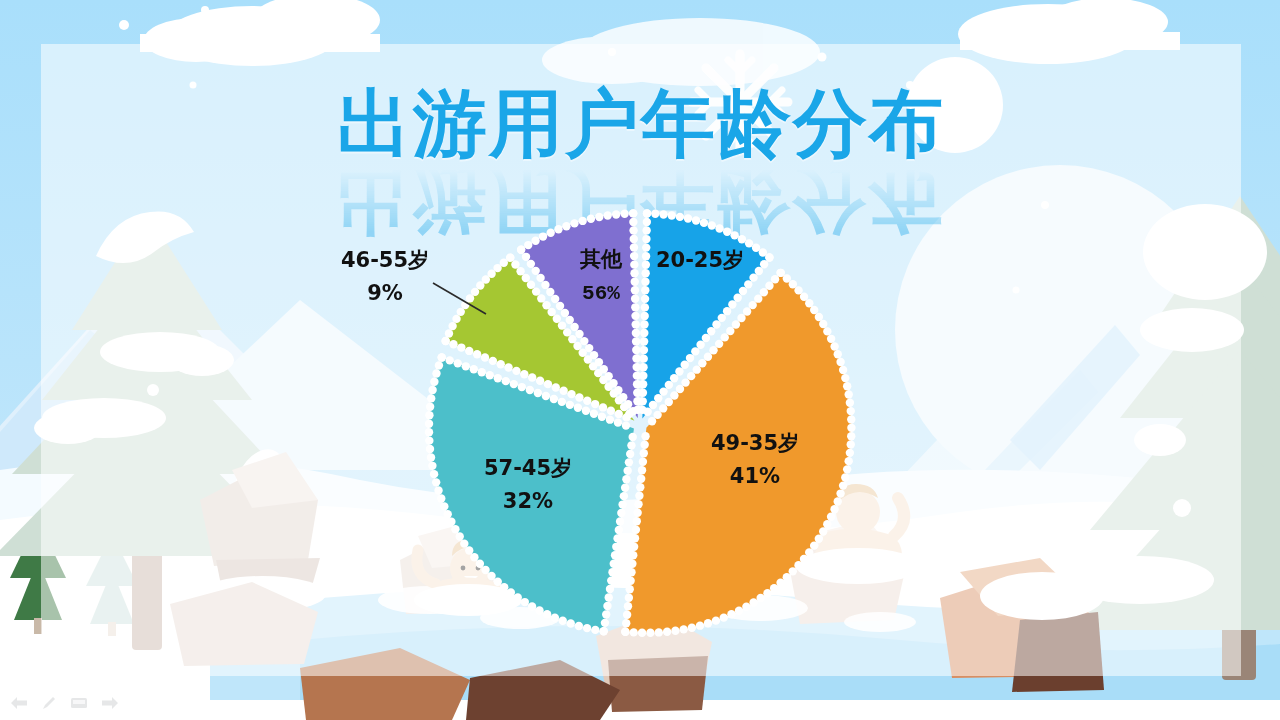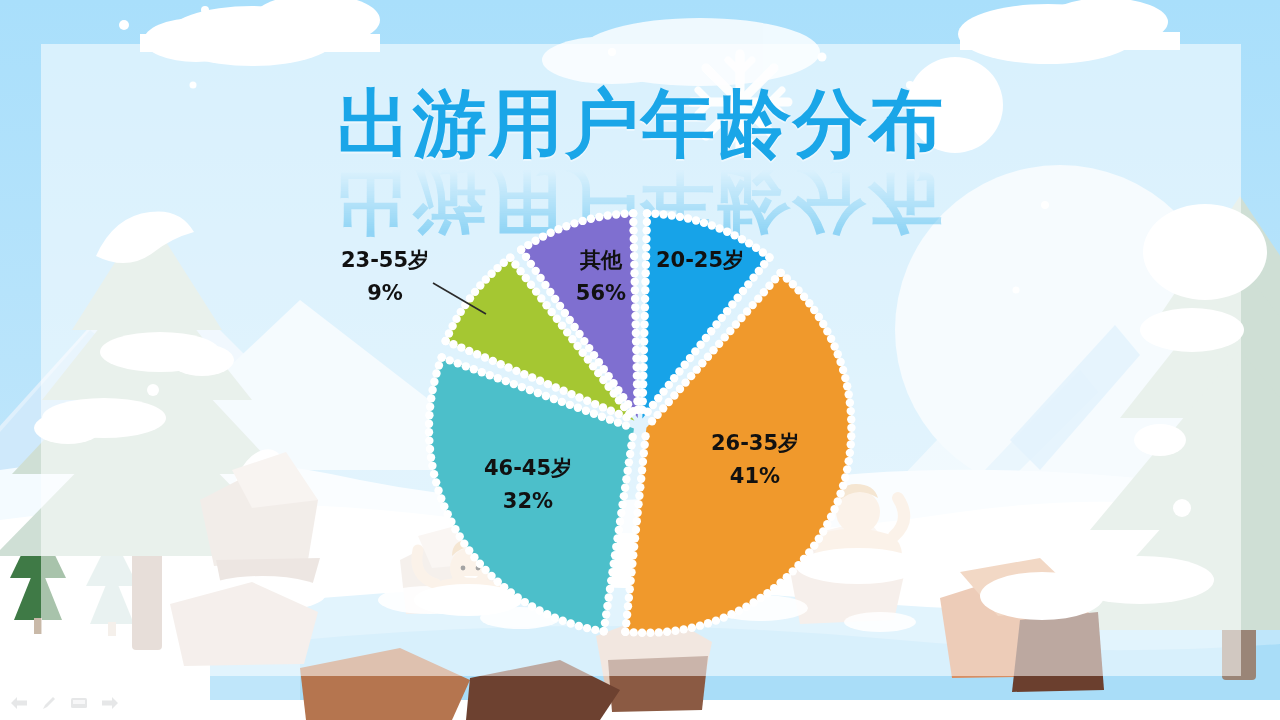--- a/index.html
+++ b/index.html
@@ -668,24 +668,24 @@
           <circle cx="633.57" cy="230.47" r="4.2"></circle>
           <circle cx="633.38" cy="221.93" r="4.2"></circle>
           <circle cx="633.19" cy="213.40" r="4.2"></circle>
         </g>
       </g>
     <line x1="433" y1="283" x2="486" y2="314" stroke="#2b2b2b" stroke-width="1.6"></line>
   </svg>
 
   <div id="slice-labels">
       <div class="slice-label" style="left: 630px; top: 244px; width: 140px;"><span>20-25岁</span></div>
-      <div class="slice-label" style="left: 685px; top: 427px; width: 140px;"><span>26-35岁</span><span class="pct">41%</span></div>
-      <div class="slice-label" style="left: 458px; top: 452px; width: 140px;"><span>46-45岁</span><span class="pct">32%</span></div>
-      <div class="slice-label" style="left: 315px; top: 244px; width: 140px;"><span>23-55岁</span><span class="pct">9%</span></div>
-      <div class="slice-label" style="left: 531px; top: 244px; width: 140px;"><span>其他</span><span class="pct">56%</span></div>
+      <div class="slice-label" style="left: 685px; top: 427px; width: 140px;"><span>49-35岁</span><span class="pct">41%</span></div>
+      <div class="slice-label" style="left: 458px; top: 452px; width: 140px;"><span>57-45岁</span><span class="pct">32%</span></div>
+      <div class="slice-label" style="left: 315px; top: 244px; width: 140px;"><span>46-55岁</span><span class="pct">9%</span></div>
+      <div class="slice-label" style="left: 531px; top: 244px; width: 140px; font-family: Liberation Mono, monospace;"><span>其他</span><span class="pct">56%</span></div>
     </div>
 
   <div id="pptbar">
     <span>
       <svg width="18" height="14" viewBox="0 0 18 14">
           <path d="M7 1 L1 7 L7 13 L7 9.5 L17 9.5 L17 4.5 L7 4.5 Z" fill="#b9bdc0"></path>
         </svg>
     </span>
     <span>
       <svg width="16" height="16" viewBox="0 0 16 16">

